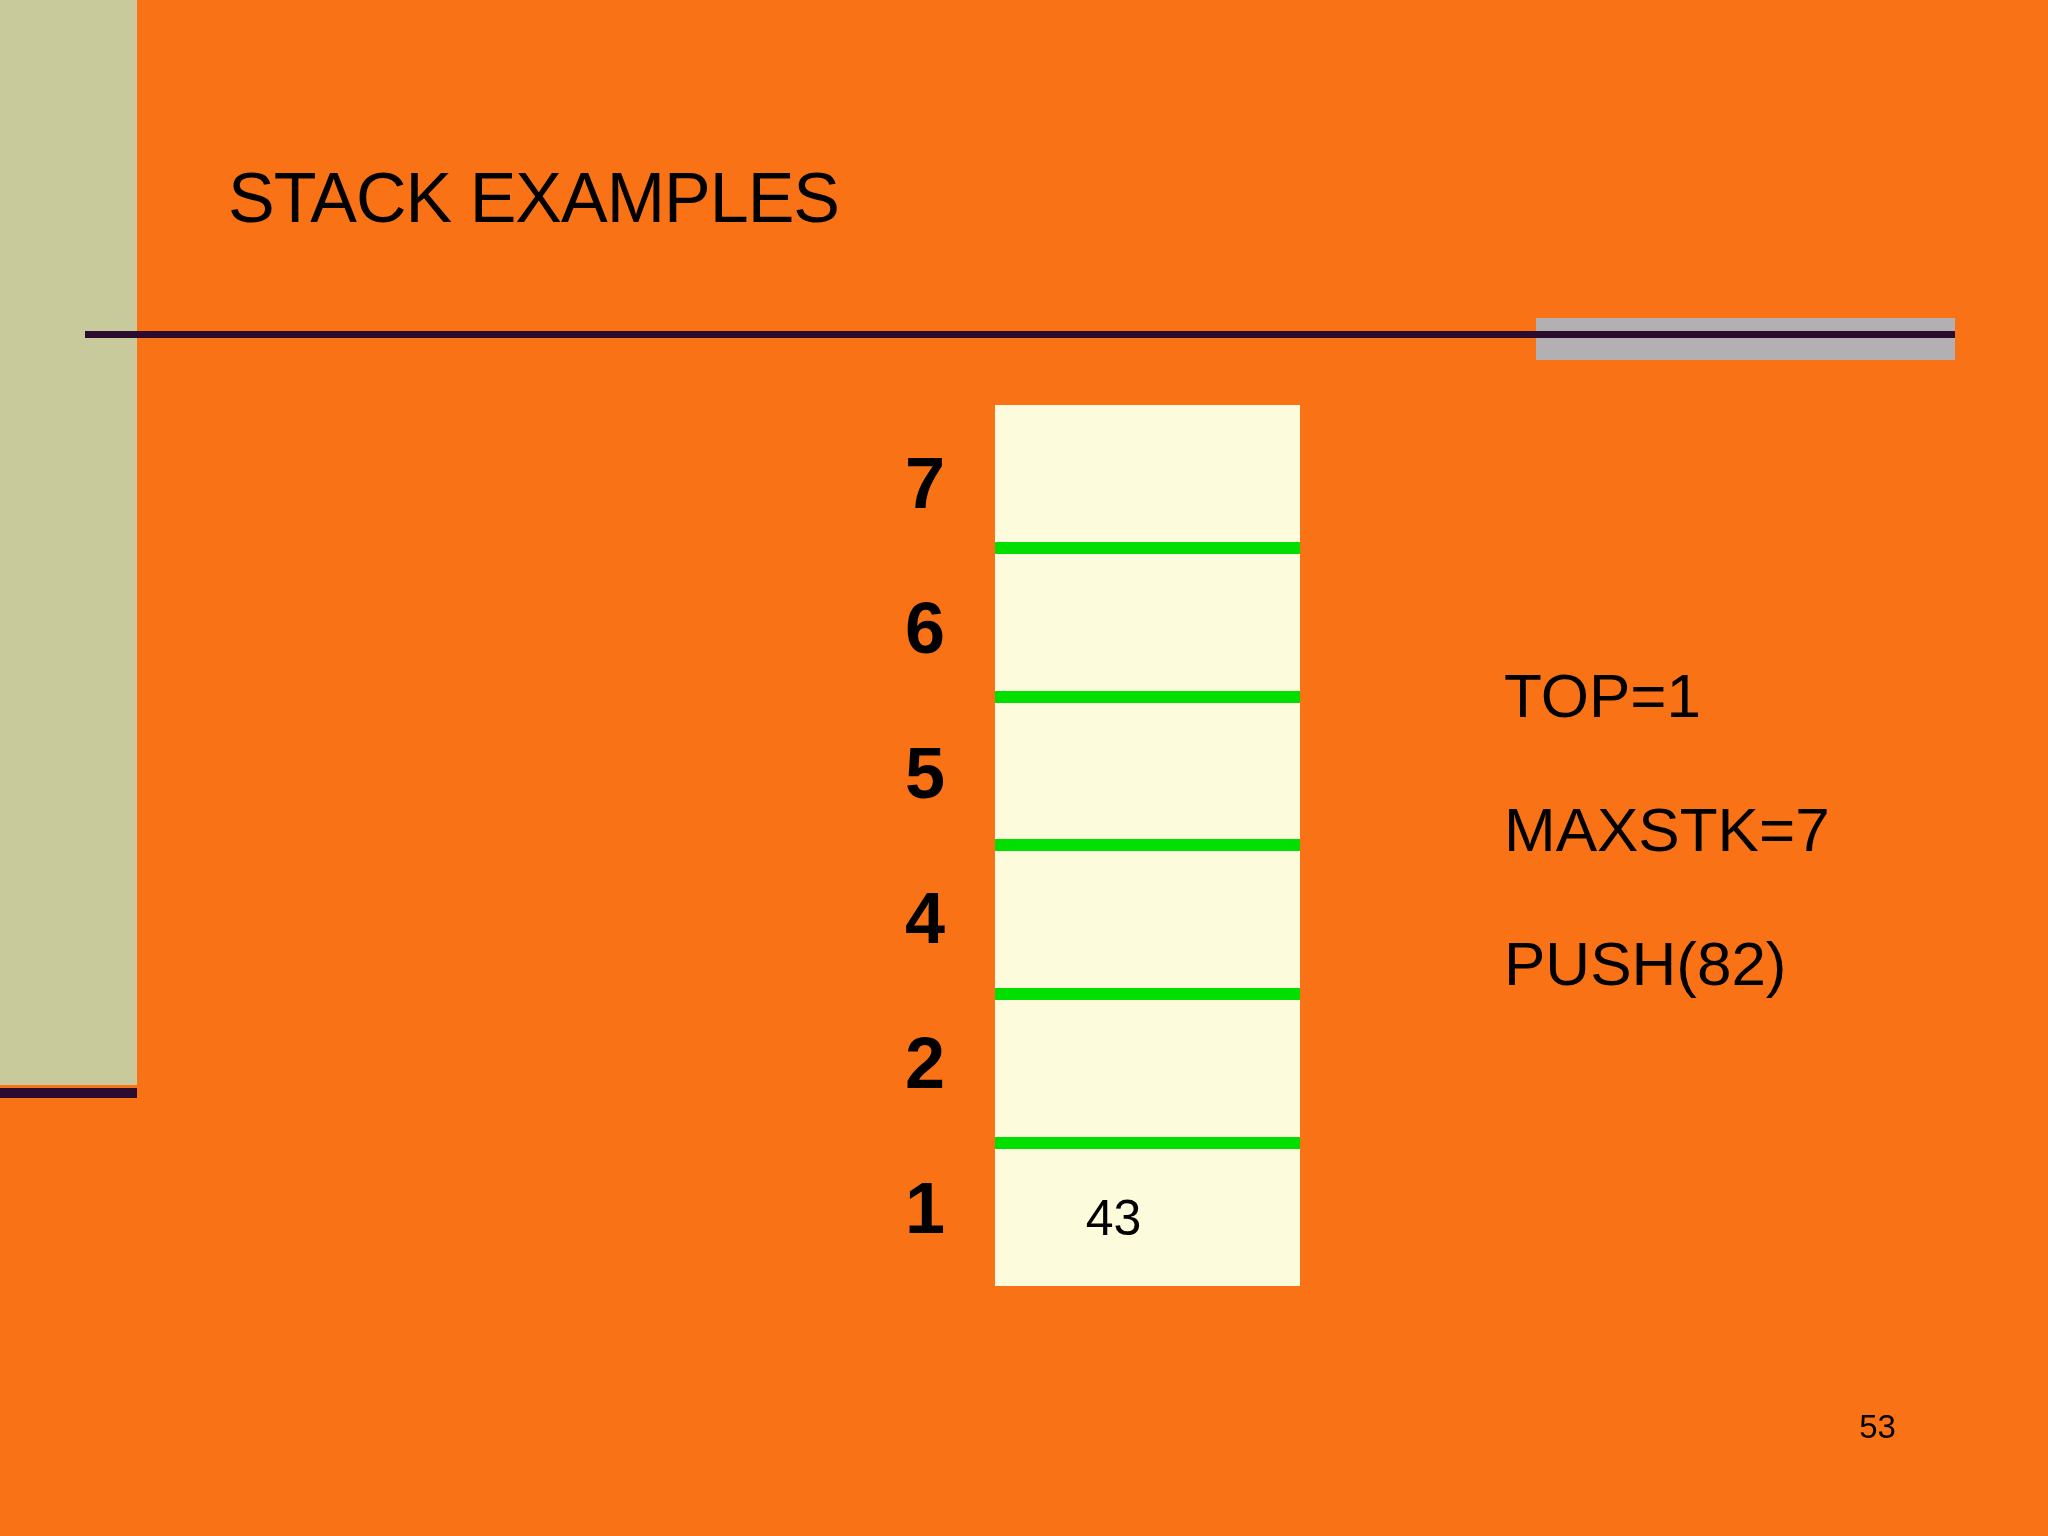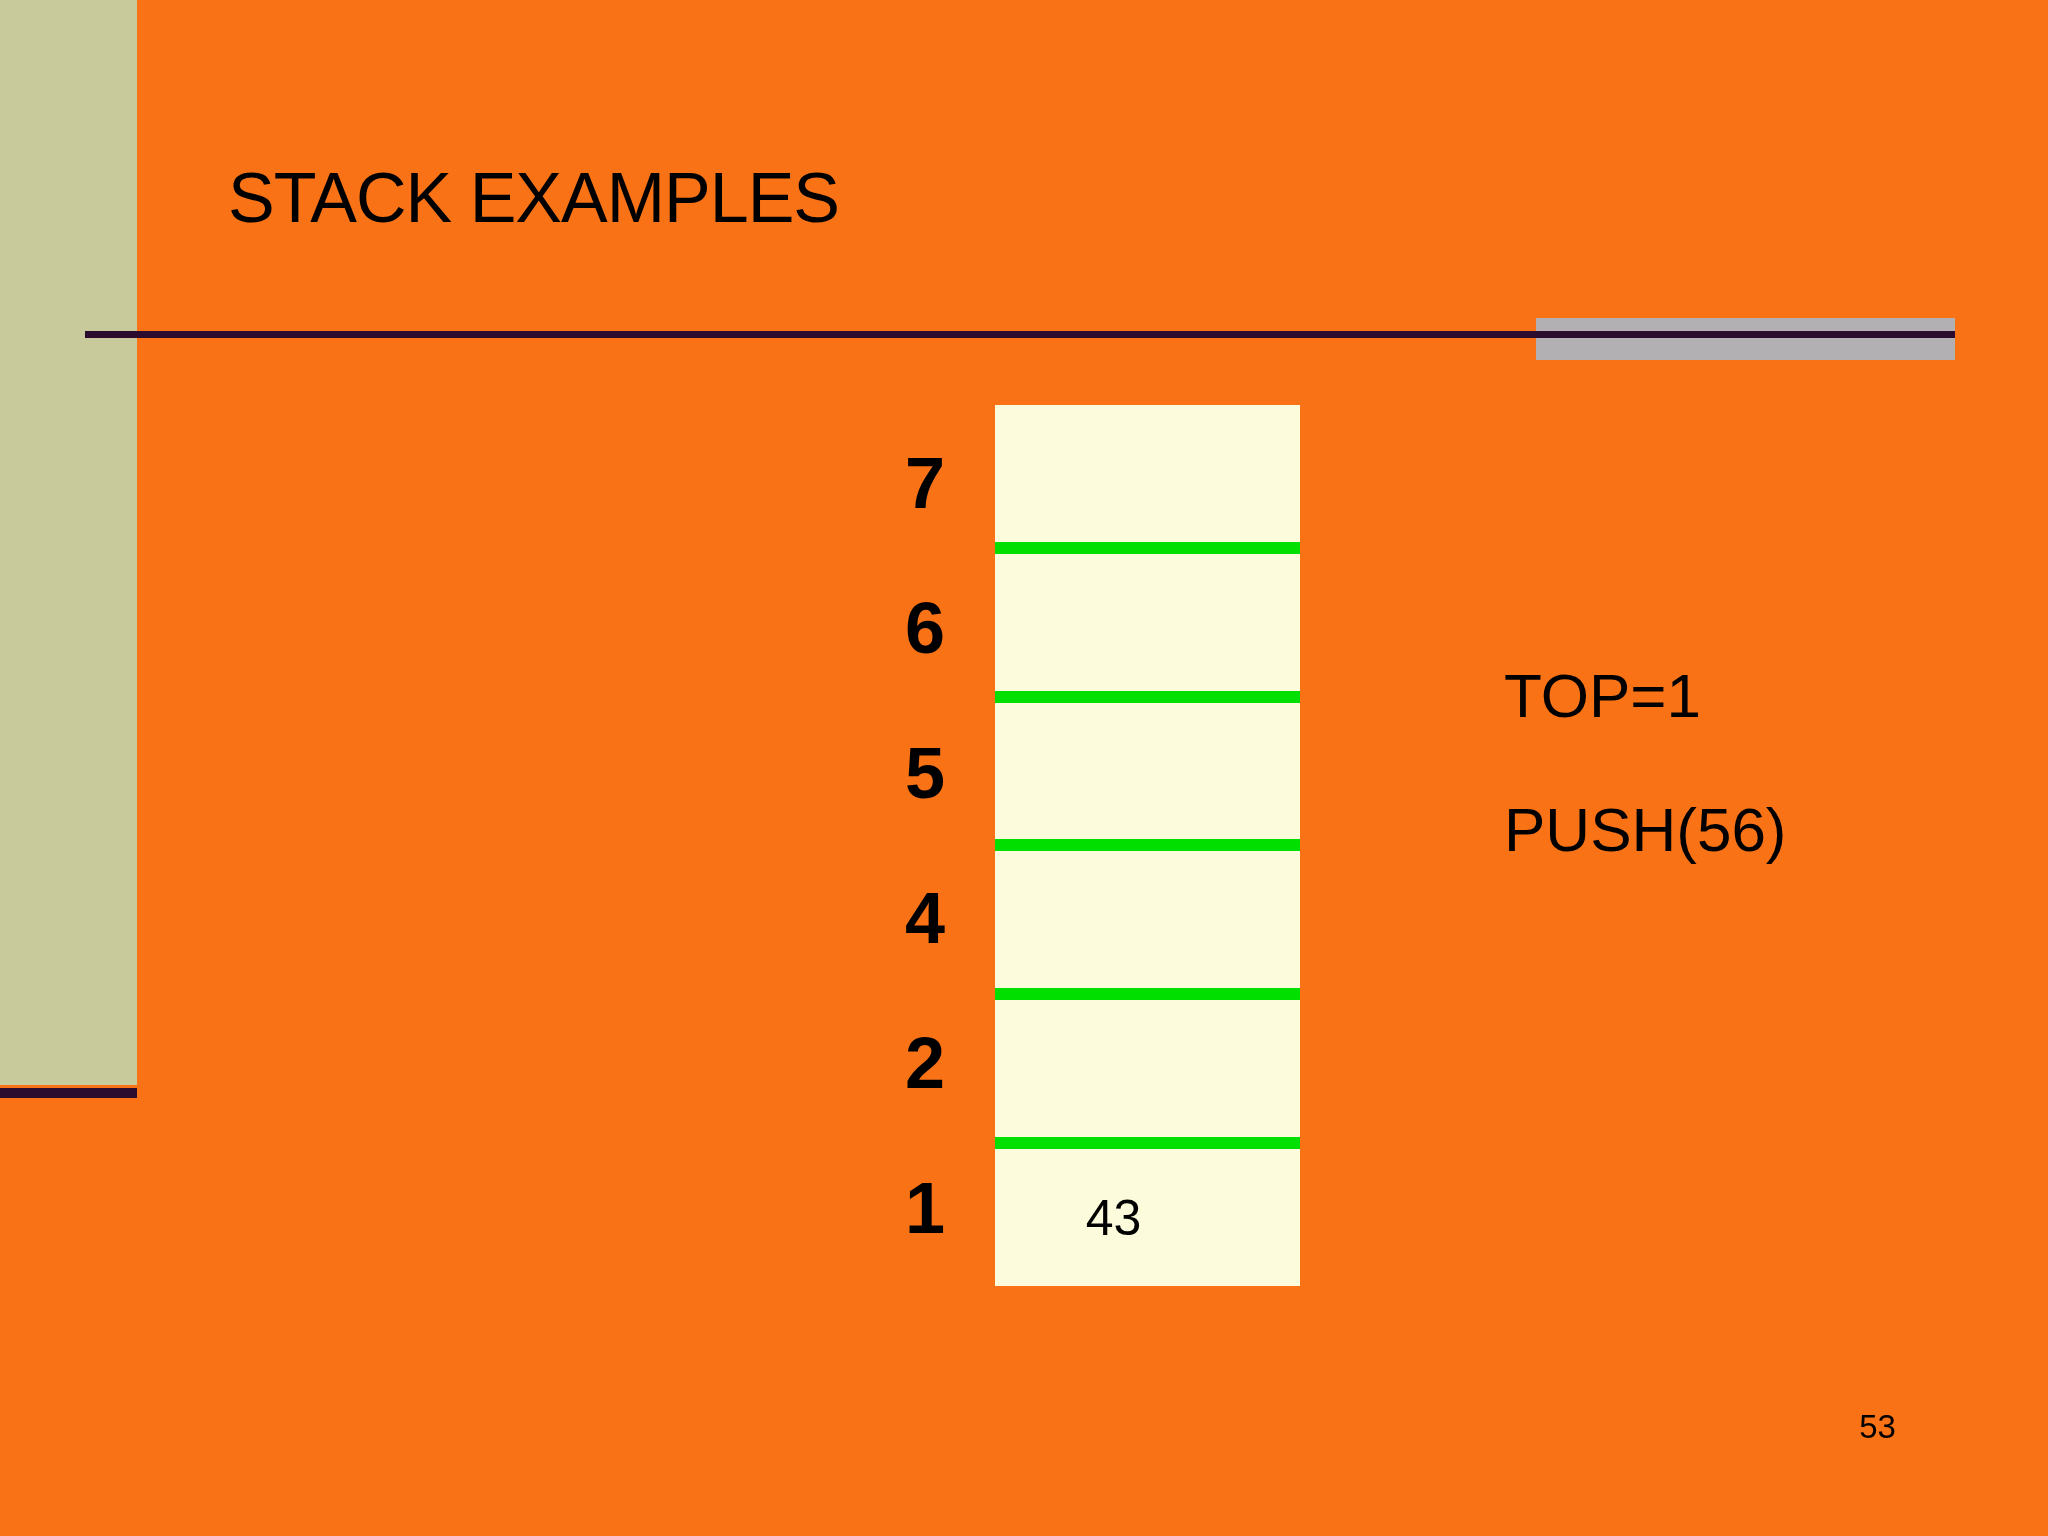--- a/index.html
+++ b/index.html
@@ -145,18 +145,19 @@
     <div class="cell">
       <span class="cell-value"></span>
     </div>
     <div class="cell">
       <span class="cell-value">43</span>
     </div>
   </div>
 
   <div class="annotations">
     <div class="line">TOP=1</div>
-    <div class="line">PUSH(56)</div>
+    <div class="line">MAXSTK=7</div>
+    <div class="line">PUSH(82)</div>
   </div>
 
   <div class="page-number">53</div>
 
 </div>
 
 </body></html>

